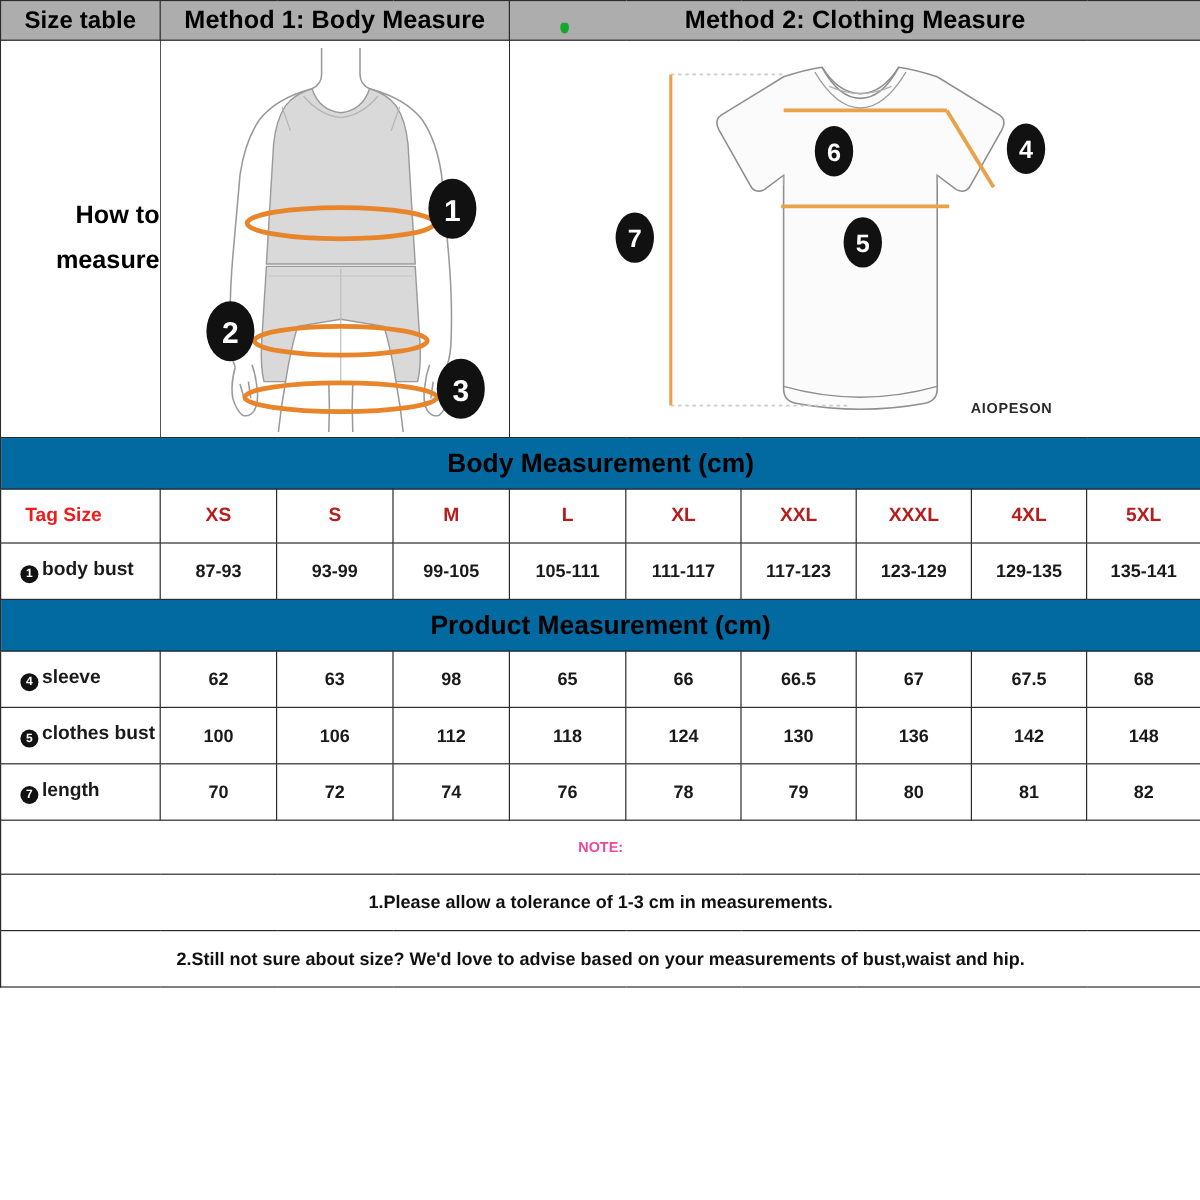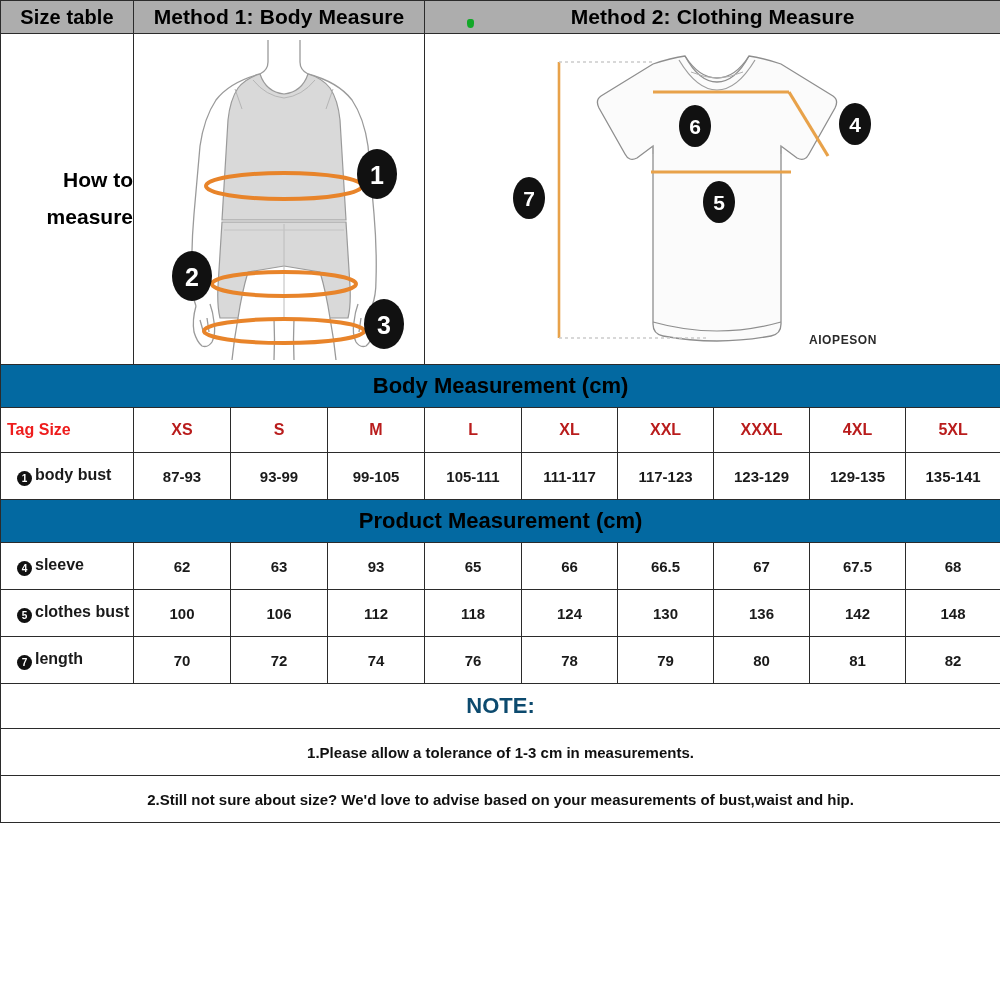--- a/index.html
+++ b/index.html
@@ -75,21 +75,21 @@
 
   
   .hdrow td {
     height: 44px;
     font-size: 16px;
     color: #b91c1c;
   }
   .hdrow td.lbl {
     color: #ee1c1c;
     text-align: left;
-    padding-left: 6px;
+    padding-left: 20px;
     font-size: 16px;
   }
   .datarow td {
     height: 46px;
     font-size: 15px;
     color: #1a1a1a;
     font-weight: normal;
   }
   .datarow td.lbl {
     text-align: left;
@@ -109,22 +109,22 @@
     line-height: 15px;
     text-align: center;
     font-weight: bold;
     margin-right: 3px;
     vertical-align: -2px;
   }
 
   
   .noterow td {
     height: 44px;
-    font-size: 22px;
-    color: #0c4a6e;
+    font-size: 12px;
+    color: #ec4899;
     font-weight: normal;
   }
   .notetext td {
     height: 46px;
     text-align: left;
     padding-left: 5px;
     font-size: 15px;
     font-weight: normal;
     color: #111;
   }
@@ -312,21 +312,21 @@
     <tr class="section">
       <td colspan="10">Product Measurement (cm)</td>
     </tr>
 
     <tr class="datarow">
       <td class="lbl">
         <span class="badge">4</span><span>sleeve</span>
       </td>
       <td>62</td>
       <td>63</td>
-      <td>93</td>
+      <td>98</td>
       <td>65</td>
       <td>66</td>
       <td>66.5</td>
       <td>67</td>
       <td>67.5</td>
       <td>68</td>
     </tr>
 
     <tr class="datarow">
       <td class="lbl">

